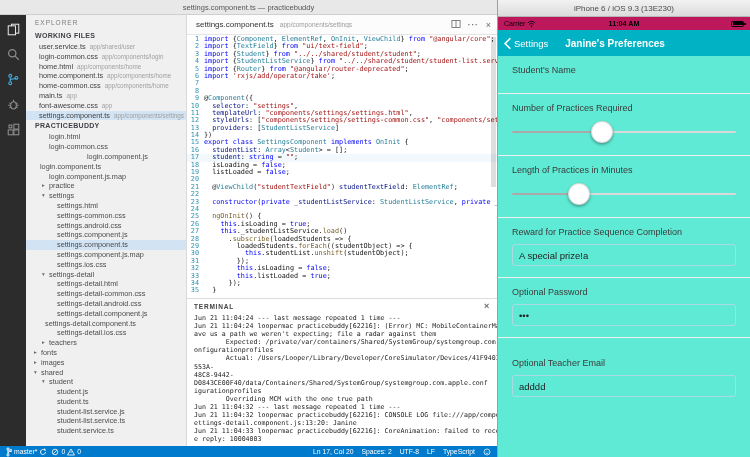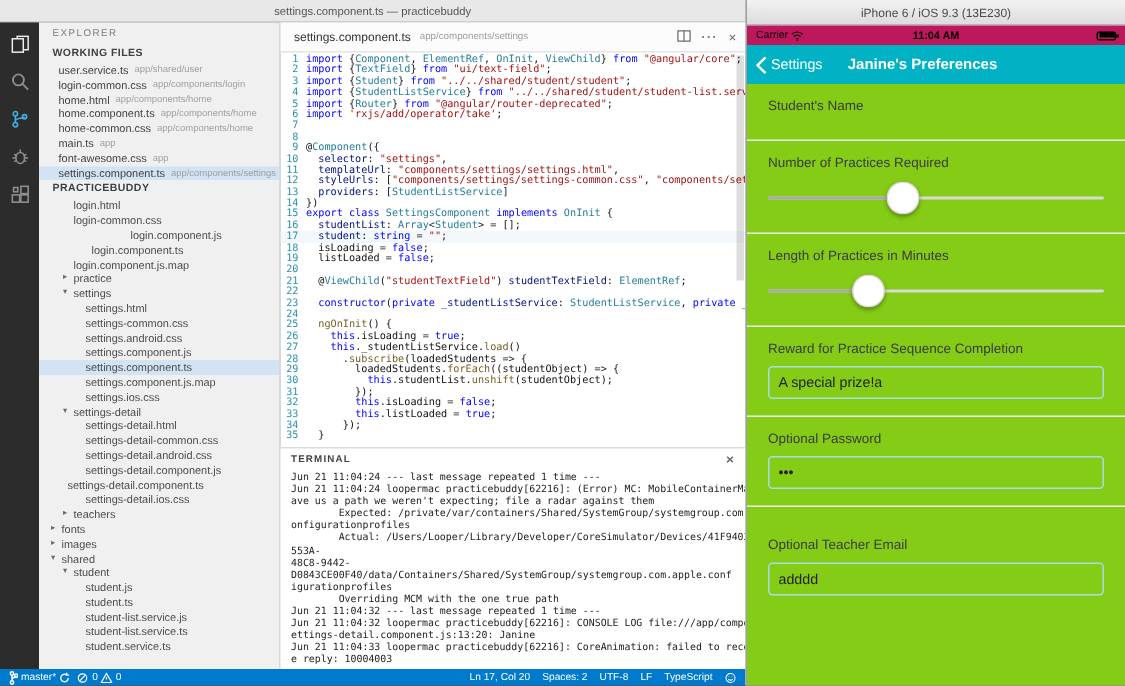--- a/index.html
+++ b/index.html
@@ -1,21 +1,21 @@
 <!DOCTYPE html>
 <html style="--accent: #00b2c4;"><head>
 <meta charset="utf-8">
 <style>
   *{box-sizing:border-box;margin:0;padding:0}
   html,body{width:750px;height:457px;overflow:hidden}
   body{font-family:"Liberation Sans",sans-serif;background:#bfbfbf;font-size:8px}
   #root{position:relative;width:750px;height:457px}
 
   
-  .vscode{position:absolute;left:0;top:0;width:497px;height:457px;display:flex;flex-direction:column;background:#0f172a}
+  .vscode{position:absolute;left:0;top:0;width:497px;height:457px;display:flex;flex-direction:column;background:#3b82f6}
   .vs-titlebar{height:15px;flex:0 0 15px;background:#e8e8e8;border-bottom:1px solid #cfcfcf;display:flex;align-items:center;justify-content:center;font-size:7.5px;color:#555}
   .vs-body{flex:1;display:flex;min-height:0}
   .activitybar{width:26px;flex:0 0 26px;background:#2c2c2c;display:flex;flex-direction:column;align-items:center;padding-top:6px;gap:9px}
   .act-icon{width:16px;height:16px;display:flex;align-items:center;justify-content:center;color:#8f8f8f;cursor:pointer}
   .act-icon.active{color:#efefef}
   .act-icon.tinted{color:#41b0e6}
   .sidebar{width:161px;flex:0 0 161px;background:#f0f0f0;border-right:1px solid #d9d9d9;overflow:hidden;display:flex;flex-direction:column}
   .explorer-title{height:15px;line-height:15px;padding-left:9px;font-size:6.5px;letter-spacing:1px;color:#7c7c7c}
   .sec-header{height:12px;line-height:12px;padding-left:9px;font-size:7px;font-weight:bold;color:#3f3f46;letter-spacing:.3px}
   .wf-row,.tree-row{height:9.8px;line-height:9.8px;font-size:7.3px;color:#4c4c4c;white-space:nowrap;overflow:hidden;display:flex;align-items:center;cursor:pointer}
@@ -60,21 +60,21 @@
   .ios-left{display:flex;align-items:center;gap:2px;z-index:2}
   .ios-time{position:absolute;left:0;right:0;text-align:center;font-weight:bold;font-size:7.2px}
   .ios-right{margin-left:auto;display:flex;align-items:center;gap:2px;z-index:2}
   .battery{width:13px;height:6px;border:1px solid #000;border-radius:1.5px;position:relative;display:inline-block}
   .battery::after{content:"";position:absolute;right:-2.5px;top:1px;width:1.5px;height:2.5px;background:#000}
   .battery-fill{position:absolute;top:.5px;left:.5px;bottom:.5px;width:10px;background:#000}
   .navbar{height:26px;flex:0 0 26px;background:var(--accent,#00b2c4);display:flex;align-items:center;position:relative;color:#fff}
   .back-btn{display:flex;align-items:center;gap:2px;padding-left:5px;z-index:2;cursor:pointer}
   .back-label{font-size:9.5px}
   .nav-title{position:absolute;left:0;right:18px;text-align:center;font-weight:bold;font-size:10px}
-  .sim-form{flex:1;overflow:hidden;background:#84cc16}
+  .sim-form{flex:1;overflow:hidden;background:#5eead4}
   .field{padding:9px 14px 11px;border-bottom:1px solid #efefef}
   .field:last-child{border-bottom:none;padding-top:20px}
   .f-label{font-size:9px;color:#3b3b3b;margin-bottom:7px}
   .tf{height:22px;border:1px solid #abdbe2;border-radius:3px;display:flex;align-items:center;padding:0 6px;font-size:9.5px;color:#222;cursor:text}
   .caret{width:1px;height:12px;background:#111;margin-left:1px}
   .slider{position:relative;height:24px;margin-top:6px}
   .track{position:absolute;left:0;right:0;top:11px;height:2px;background:#d9d9d9;border-radius:1px}
   .track-fill{height:100%;background:#a9a9a9;border-radius:1px}
   .thumb{position:absolute;top:1px;width:22px;height:22px;border-radius:50%;background:#fff;border:.5px solid rgba(0,0,0,.14);box-shadow:0 1.5px 3px rgba(0,0,0,.35);cursor:pointer}
 </style>
@@ -170,21 +170,21 @@
               <span>login.html</span>
             </div>
             <div class="tree-row" style="padding-left: 16px;">
               <span class="chev"></span>
               <span>login-common.css</span>
             </div>
             <div class="tree-row" style="padding-left: 16px; margin-left: 38px;">
               <span class="chev"></span>
               <span>login.component.js</span>
             </div>
-            <div class="tree-row" style="padding-left: 28px;">
+            <div class="tree-row" style="padding-left: 7px;">
               <span class="chev"></span>
               <span>login.component.ts</span>
             </div>
             <div class="tree-row" style="padding-left: 16px;">
               <span class="chev"></span>
               <span>login.component.js.map</span>
             </div>
             <div class="tree-row" style="padding-left: 16px;">
               <span class="chev">▸</span>
               <span>practice</span>

